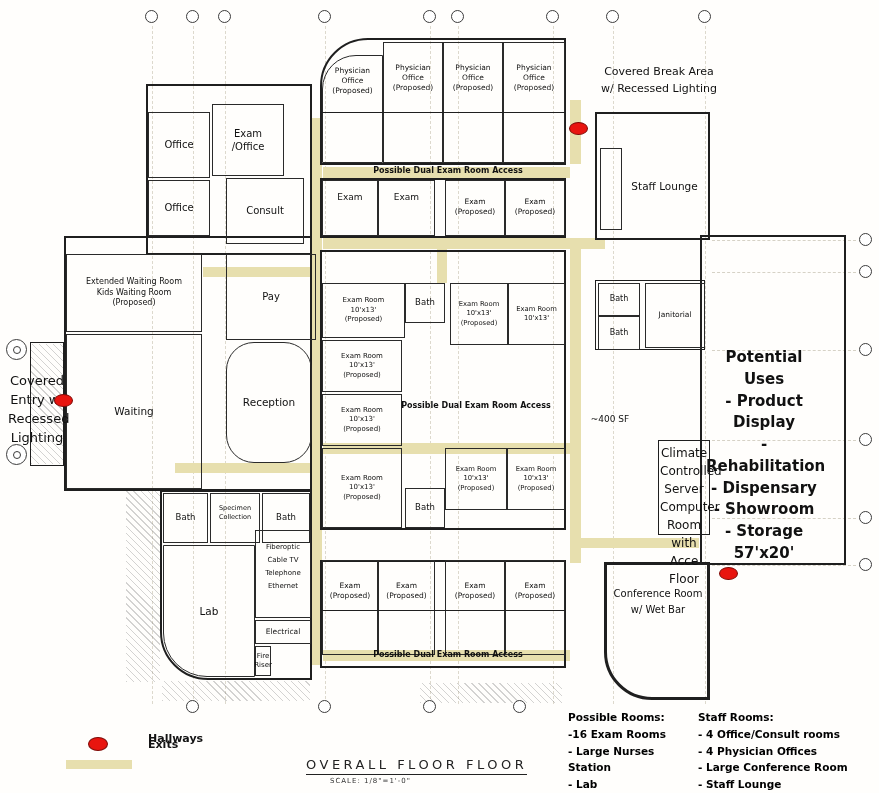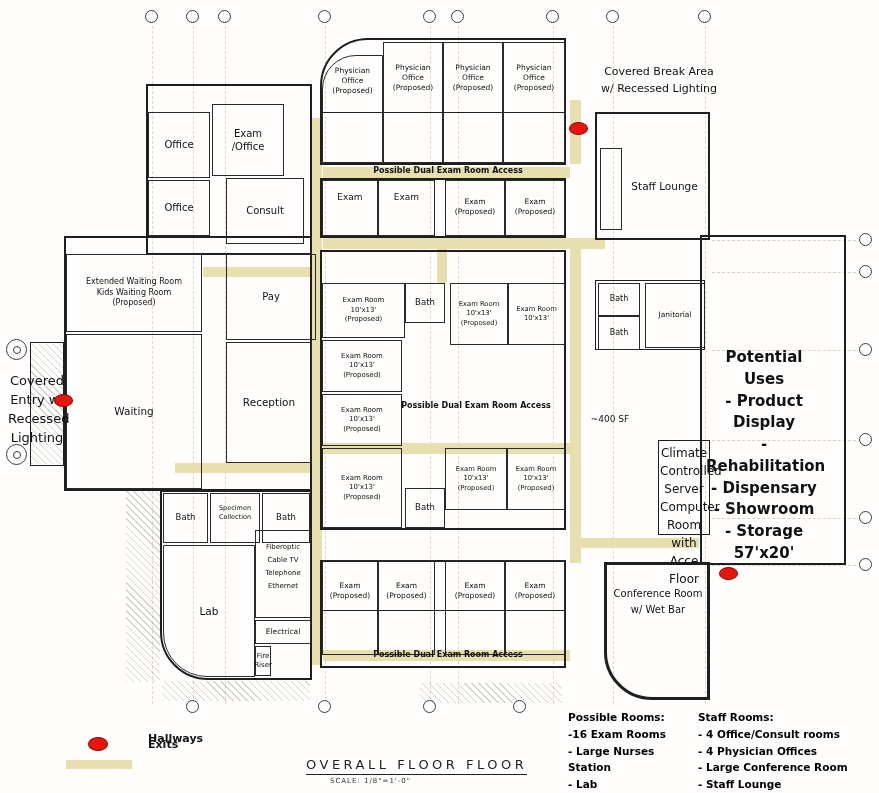--- a/index.html
+++ b/index.html
@@ -117,21 +117,21 @@
     <div class="abs room" style="left: 148px; top: 112px; width: 62px; height: 66px; font-size: 10px;"><span>Office</span></div>
     <div class="abs room" style="left: 212px; top: 104px; width: 72px; height: 72px; font-size: 10px;"><span>Exam
 /Office</span></div>
     <div class="abs room" style="left: 148px; top: 180px; width: 62px; height: 56px; font-size: 10px;"><span>Office</span></div>
     <div class="abs room" style="left: 226px; top: 178px; width: 78px; height: 66px; font-size: 10px;"><span>Consult</span></div>
     <div class="abs room" style="left: 66px; top: 254px; width: 136px; height: 78px; font-size: 8px;"><span>Extended Waiting Room
 Kids Waiting Room
 (Proposed)</span></div>
     <div class="abs room" style="left: 226px; top: 254px; width: 90px; height: 86px; font-size: 10px;"><span>Pay</span></div>
     <div class="abs room" style="left: 66px; top: 334px; width: 136px; height: 155px; font-size: 10.5px;"><span>Waiting</span></div>
-    <div class="abs room" style="left: 226px; top: 342px; width: 86px; height: 121px; font-size: 10.5px;"><span>Reception</span></div>
+    <div class="abs room" style="left: 226px; top: 342px; width: 86px; height: 121px; font-size: 10.5px; border-radius: 28px;"><span>Reception</span></div>
     <div class="abs room" style="left: 322px; top: 55px; width: 61px; height: 108px; font-size: 7.5px; border-radius: 34px 0px 0px; align-items: flex-start; padding-top: 10px;"><span>Physician
 Office
 (Proposed)</span></div>
     <div class="abs room" style="left: 383px; top: 42px; width: 60px; height: 121px; font-size: 7.5px; align-items: flex-start; padding-top: 20px;"><span>Physician
 Office
 (Proposed)</span></div>
     <div class="abs room" style="left: 443px; top: 42px; width: 60px; height: 121px; font-size: 7.5px; align-items: flex-start; padding-top: 20px;"><span>Physician
 Office
 (Proposed)</span></div>
     <div class="abs room" style="left: 503px; top: 42px; width: 62px; height: 121px; font-size: 7.5px; align-items: flex-start; padding-top: 20px;"><span>Physician

